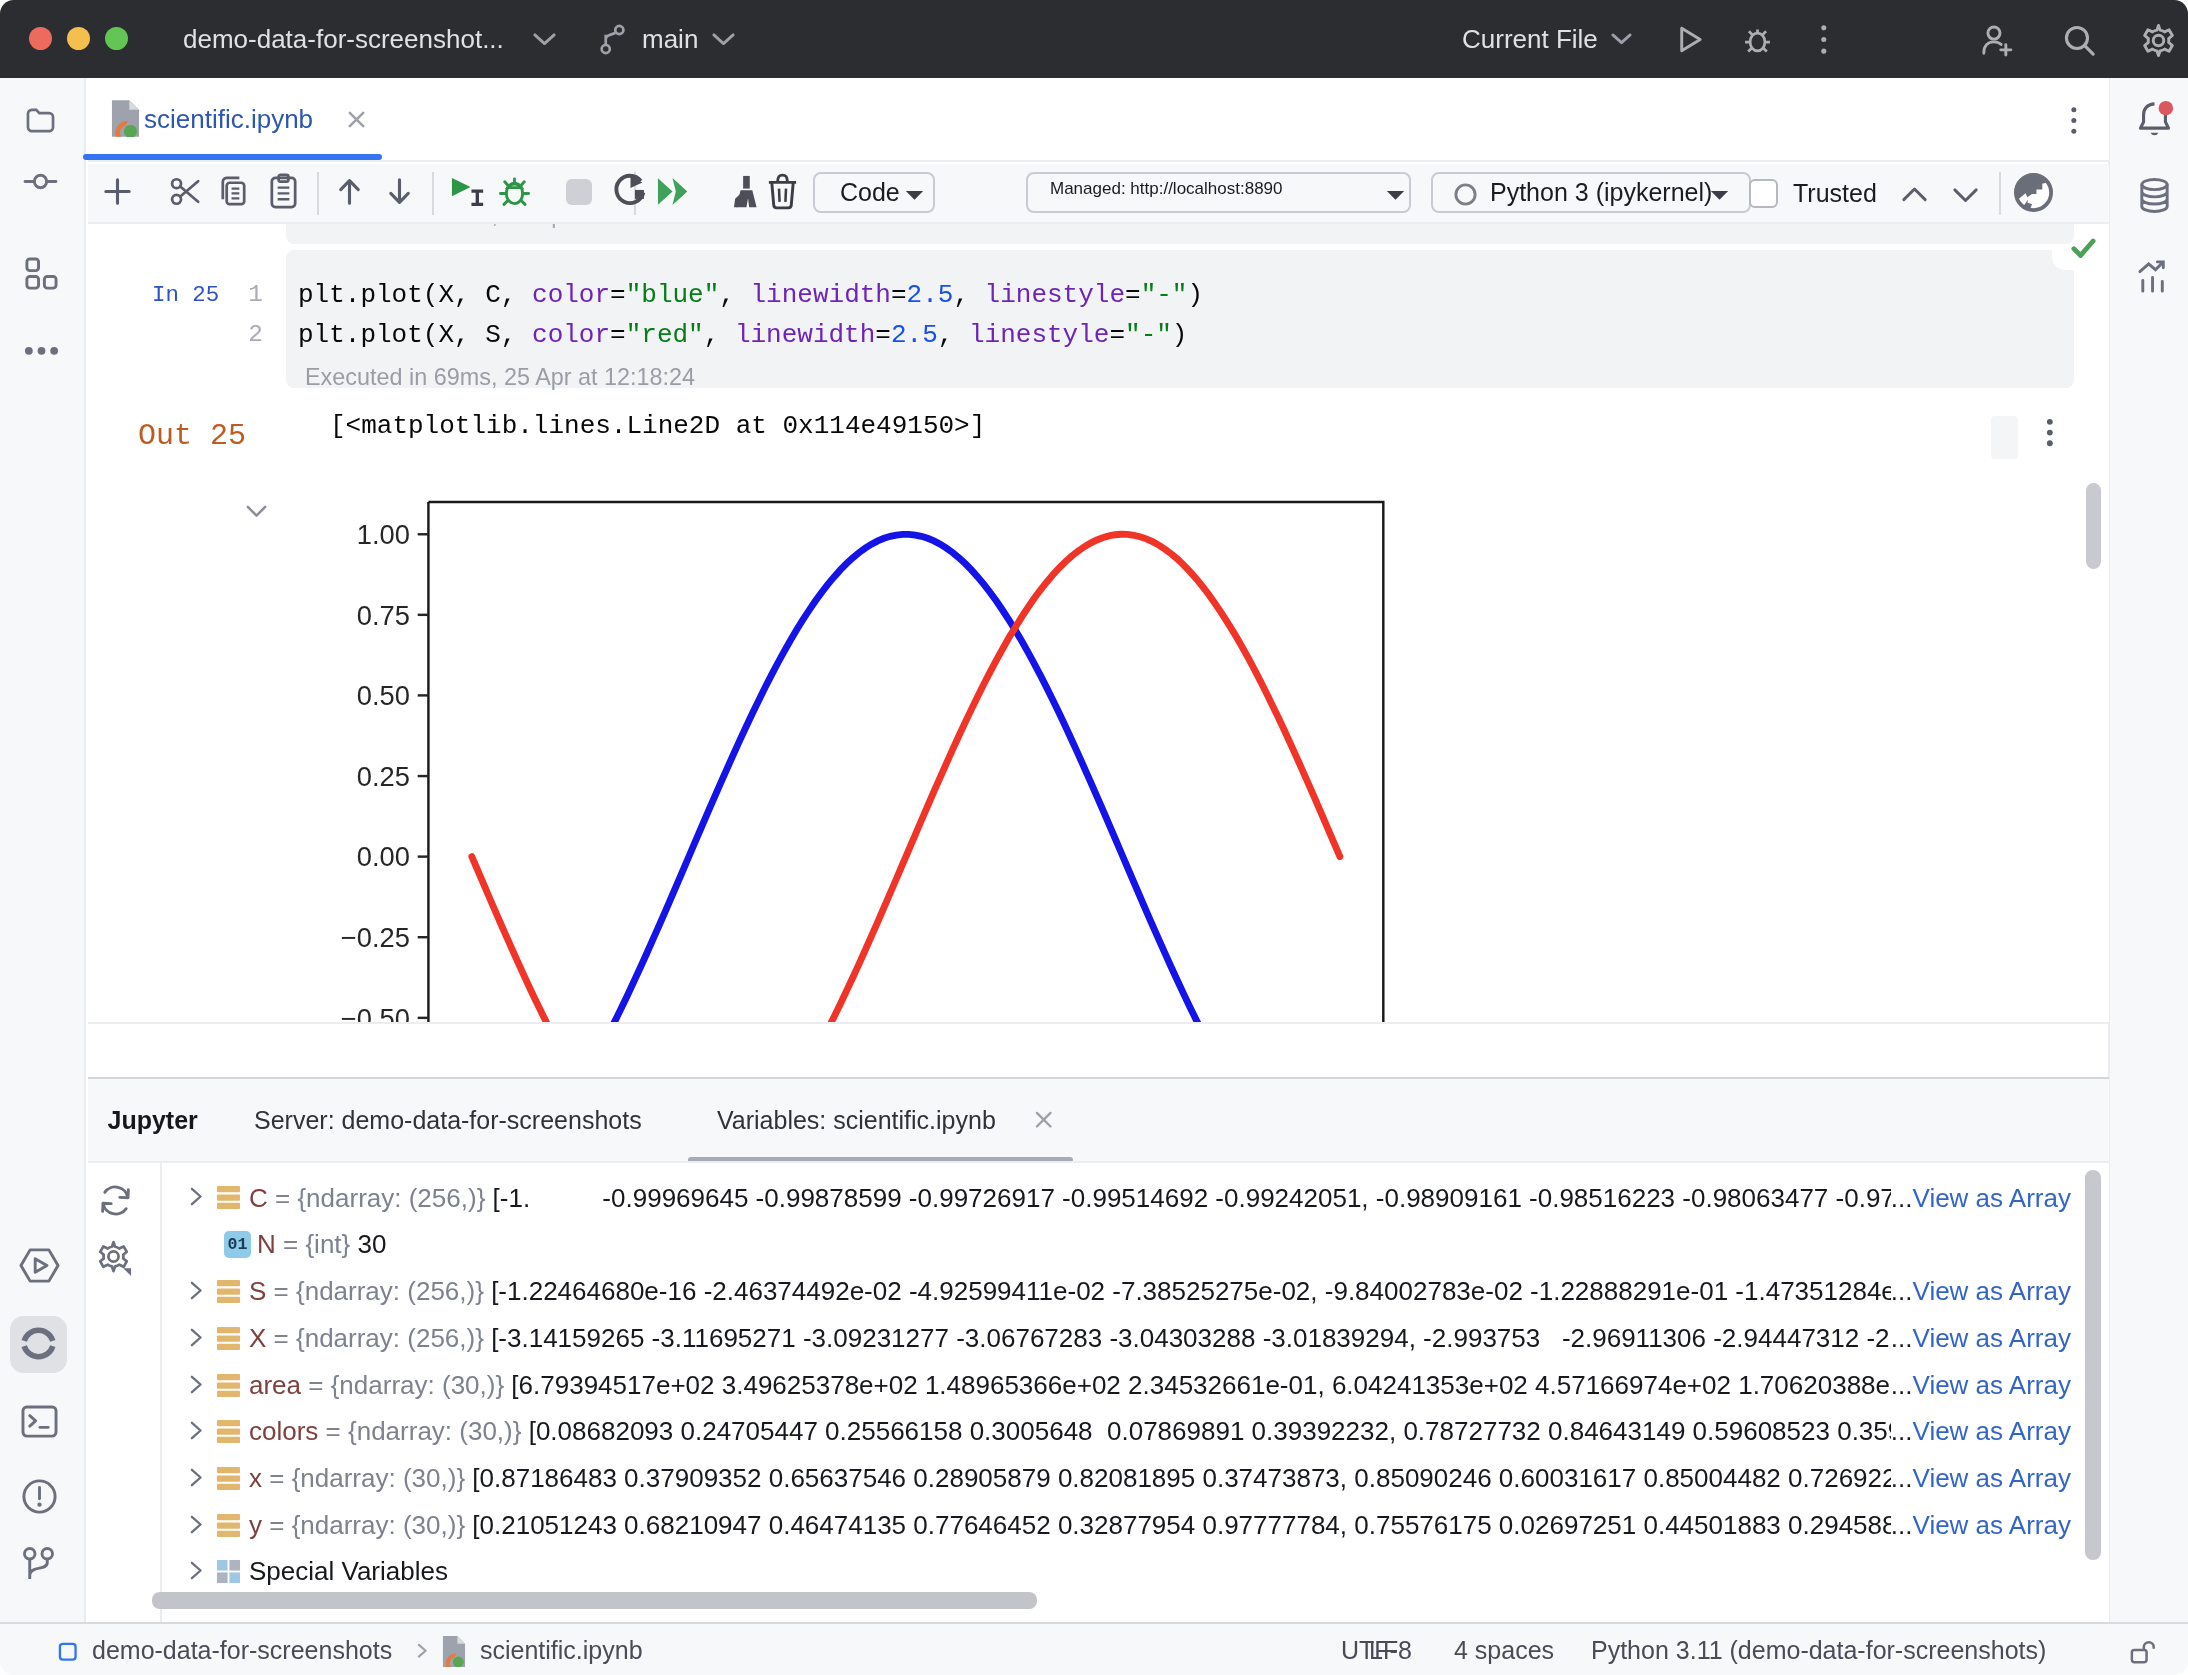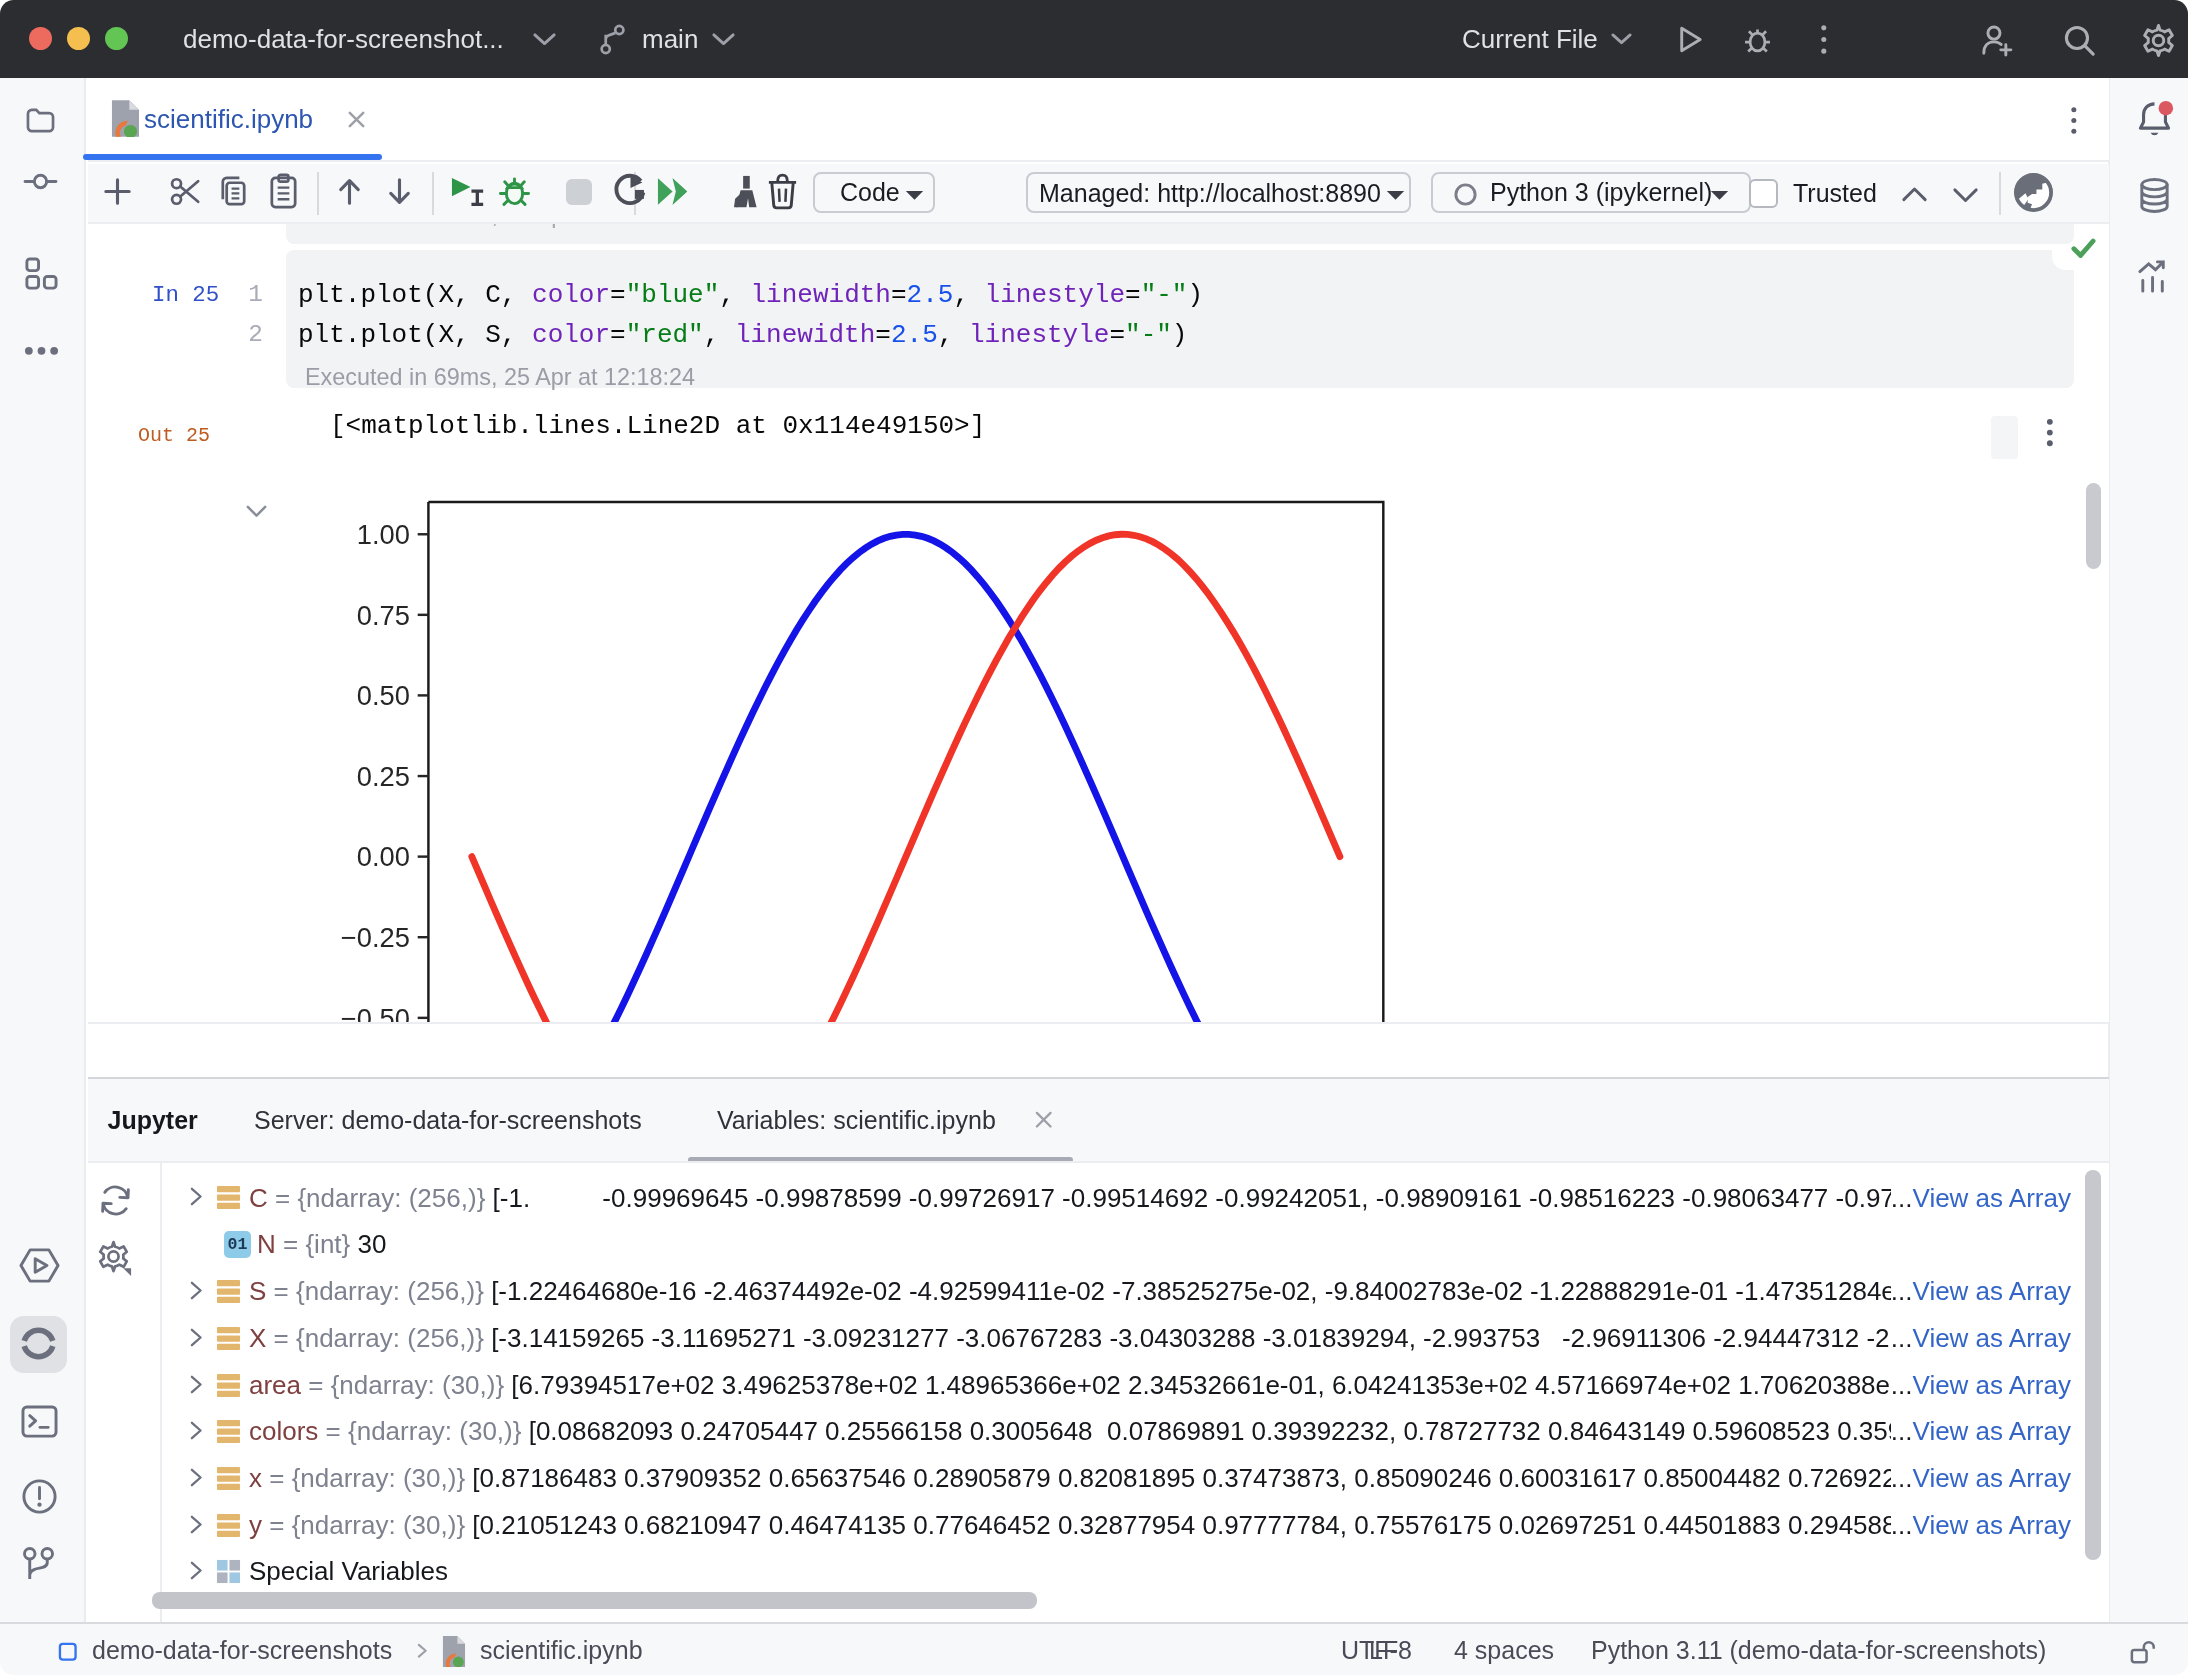--- a/index.html
+++ b/index.html
@@ -274,21 +274,21 @@
           <path d="M7.7 8.5 L8 15.3 M11.3 8.5 L11 15.3" stroke-width="1.3"></path>
         </g>
       </svg>
     <div class="combo" style="left:725px; width:122px;">
         <span style="position:absolute; left:25px; top:3.9px;">Code</span>
         <svg class="abs" style="left:86px; top:13.7px;" width="27" height="17.6" viewBox="0 0 28 18">
           <path d="M5 4 L14 13 L23 4 Z" fill="#3b3e46"></path>
         </svg>
       </div>
     <div class="combo" style="left:938px; width:385px;">
-        <span style="position:absolute; left:11px; top:4.9px; font-size:25px;">Managed: http://localhost:8890</span>
+        <span style="position:absolute; left:22px; top:4.9px; font-size:17px;">Managed: http://localhost:8890</span>
         <svg class="abs" style="left:354px; top:13.7px;" width="27" height="17.6" viewBox="0 0 28 18">
           <path d="M5 4 L14 13 L23 4 Z" fill="#3b3e46"></path>
         </svg>
       </div>
     <div class="combo" style="left:1343px; width:320px;">
         <svg class="abs" style="left:19.5px; top:7.8px;" width="25" height="25" viewBox="0 0 26 26">
           <circle cx="13" cy="13" r="10" fill="none" stroke="#7c7f8a" stroke-width="3"></circle>
         </svg>
         <span style="position:absolute; left:57px; top:3.9px;">Python 3 (ipykernel)</span>
         <svg class="abs" style="left:273px; top:13.7px;" width="27" height="17.6" viewBox="0 0 28 18">
@@ -318,21 +318,21 @@
     <div class="cellbg" style="top:26px; height:138px; border-radius:7.8px;"></div>
     <div class="abs" style="left:1964px; top:26px; width:21.5px; height:19.5px; background:#fff; border-bottom-left-radius:13.7px;"></div>
     <svg class="abs" style="left:1983px; top:12.7px;" width="25" height="23.4" viewBox="0 0 26 24">
         <path d="M3 12 L10 19 L23 4" fill="none" stroke="#4da05a" stroke-width="5" stroke-linecap="round" stroke-linejoin="round"></path>
       </svg>
     <div class="gut" style="left:64px; top:51px; line-height:40px; color:#3050c8; font-size:22.4px;">In 25</div>
     <div class="gut" style="left:146px; top:51px; line-height:40px; color:#a9acb6; width:29px; text-align:right; font-size:24.4px;">1<br>2</div>
     <div class="codeline" style="top:51px; line-height:40px;">plt.plot(X, C, <span class="kwarg">color</span>=<span class="str">"blue"</span>, <span class="kwarg">linewidth</span>=<span class="num">2.5</span>, <span class="kwarg">linestyle</span>=<span class="str">"-"</span>)</div>
     <div class="codeline" style="top:91px; line-height:40px;">plt.plot(X, S, <span class="kwarg">color</span>=<span class="str">"red"</span>, <span class="kwarg">linewidth</span>=<span class="num">2.5</span>, <span class="kwarg">linestyle</span>=<span class="str">"-"</span>)</div>
     <div class="abs" style="left:217px; top:137px; line-height:33px; color:#9a9da6; font-size:23.4px;">Executed in 69ms, 25 Apr at 12:18:24</div>
-    <div class="gut" style="left:50px; top:192px; line-height:40px; color:#bd5b20; font-size:20px;">Out 25</div>
+    <div class="gut" style="left:50px; top:192px; line-height:40px; color:#bd5b20; font-size:30px;">Out 25</div>
     <div class="codeline" style="left:242px; top:182px; line-height:40px;text-align:center;">[&lt;matplotlib.lines.Line2D at 0x114e49150&gt;]</div>
     <div class="abs" style="left:1903px; top:192px; width:27px; height:43px; background:#f4f5f6; border-radius:3.9px;"></div>
     <svg class="abs" style="left:1956px; top:191px;" width="11.7" height="39" viewBox="0 0 12 40">
         <g fill="#5a5d6b">
           <circle cx="6" cy="7" r="3"></circle>
           <circle cx="6" cy="18" r="3"></circle>
           <circle cx="6" cy="29" r="3"></circle>
         </g>
       </svg>
     <svg class="abs" style="left:156px; top:277px;" width="25" height="21.5" viewBox="0 0 26 22">

